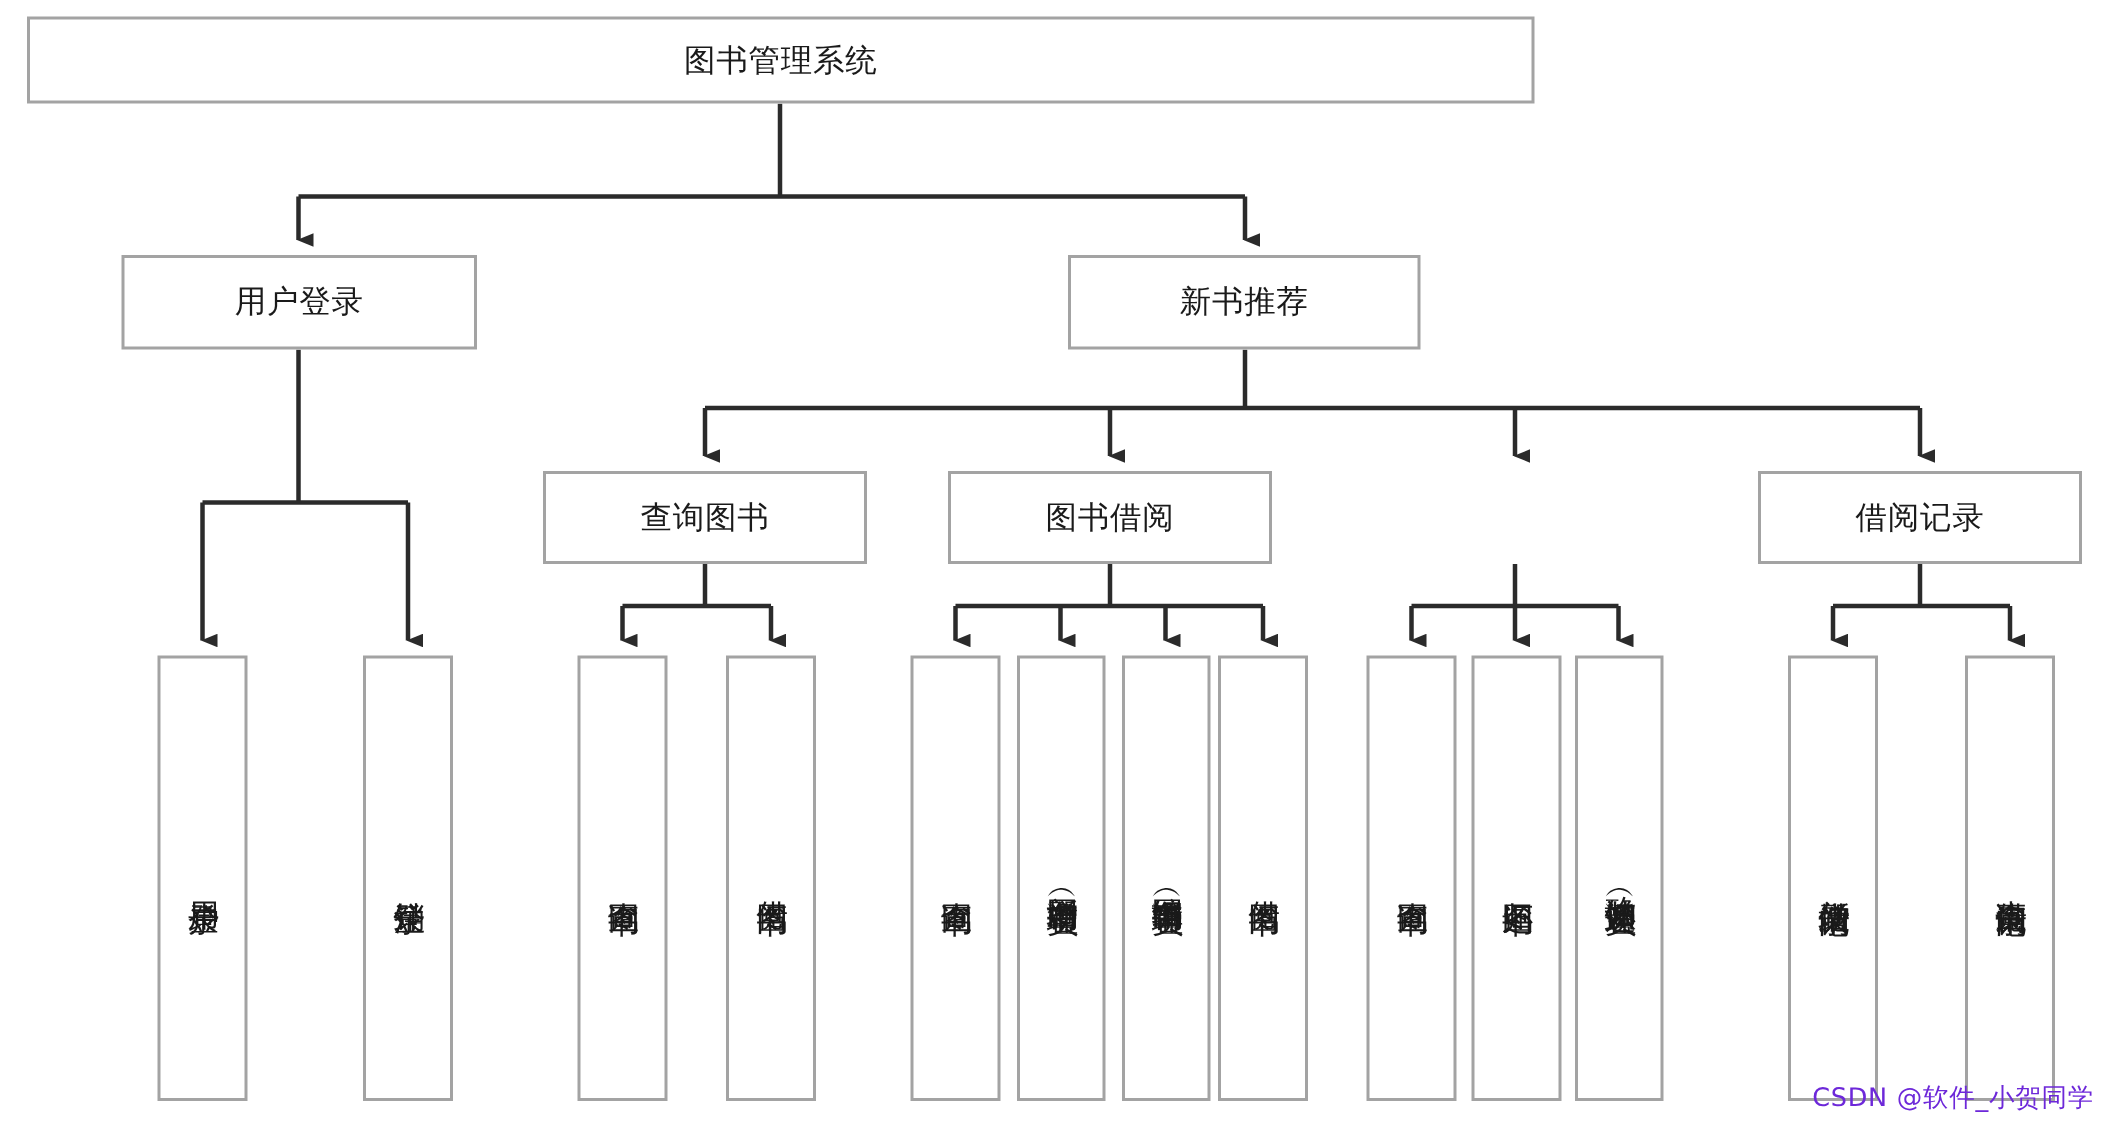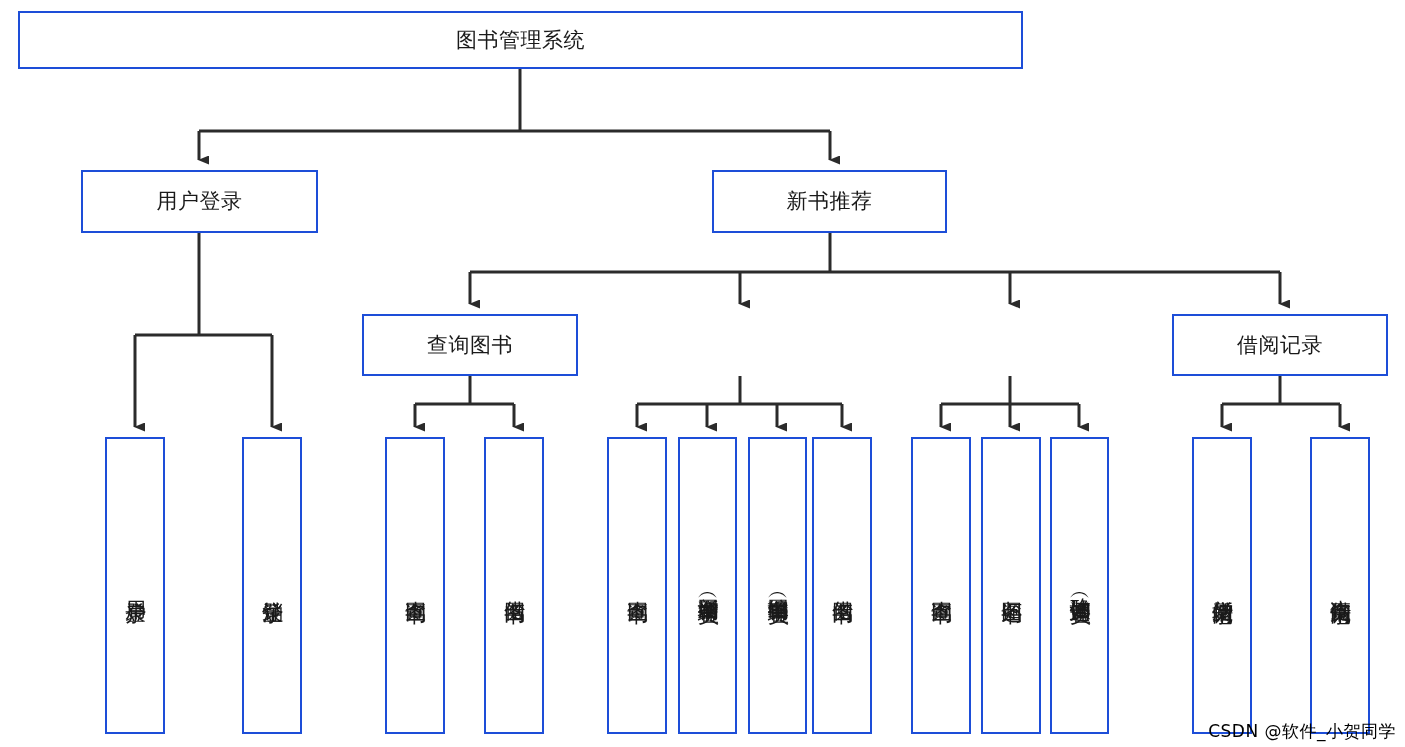--- a/index.html
+++ b/index.html
@@ -24,21 +24,21 @@
     left: 0;
     top: 0;
     width: 1405px;
     height: 747px;
     pointer-events: none;
   }
   .node {
     position: absolute;
     box-sizing: border-box;
     background: #ffffff;
-    border: 2px solid #1d4ed8;
+    border: 2px solid #a3a3a3;
     display: flex;
     align-items: center;
     justify-content: center;
     color: #1a1a1a;
   }
   .node .label {
     display: block;
     text-align: center;
     line-height: 1.06;
     letter-spacing: 0.5px;
@@ -57,21 +57,21 @@
     line-height: 1.22;
     letter-spacing: 1px;
     white-space: nowrap;
     max-height: 282px;
   }
   .watermark {
     position: absolute;
     right: 9px;
     bottom: 4px;
     font-size: 17px;
-    color: #000000;
+    color: #6d28d9;
     letter-spacing: 0.5px;
     white-space: nowrap;
   }
 </style>
 </head>
 <body>
 
 <div id="diagram-root">
 
   <svg class="connector-layer" viewBox="0 0 1405 747" xmlns="http://www.w3.org/2000/svg">
@@ -138,20 +138,23 @@
   </div>
 
   <div class="node horizontal" style="left:712px; top:170px; width:235px; height:63px;">
     <span class="label">新书推荐</span>
   </div>
 
   <div class="node horizontal" style="left:362px; top:314px; width:216px; height:62px;">
     <span class="label">查询图书</span>
   </div>
 
+  <div class="node horizontal" style="left:632px; top:314px; width:216px; height:62px;">
+    <span class="label">图书借阅</span>
+  </div>
 
 
   <div class="node horizontal" style="left:1172px; top:314px; width:216px; height:62px;">
     <span class="label">借阅记录</span>
   </div>
 
   <div class="node vertical" style="left:105px; top:437px; width:60px; height:297px;">
     <span class="label">用户登录</span>
   </div>
 

